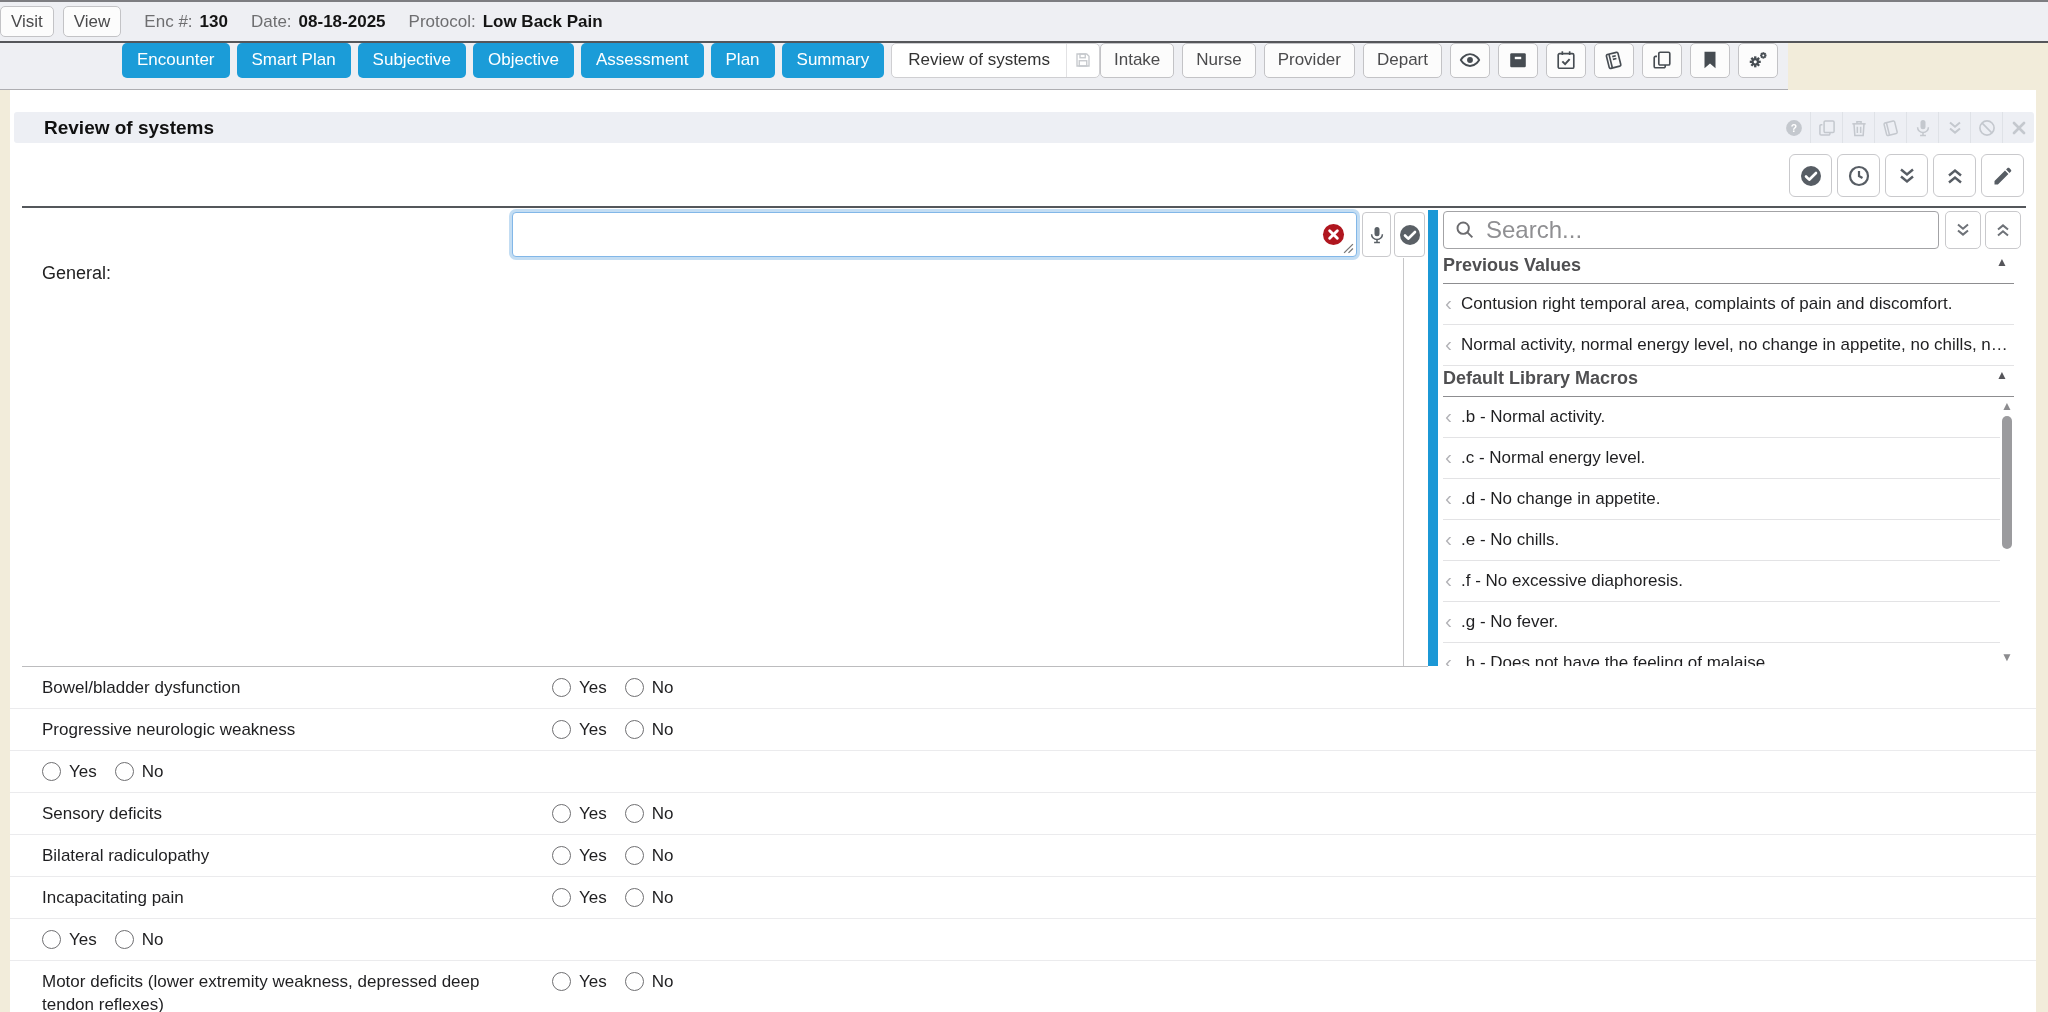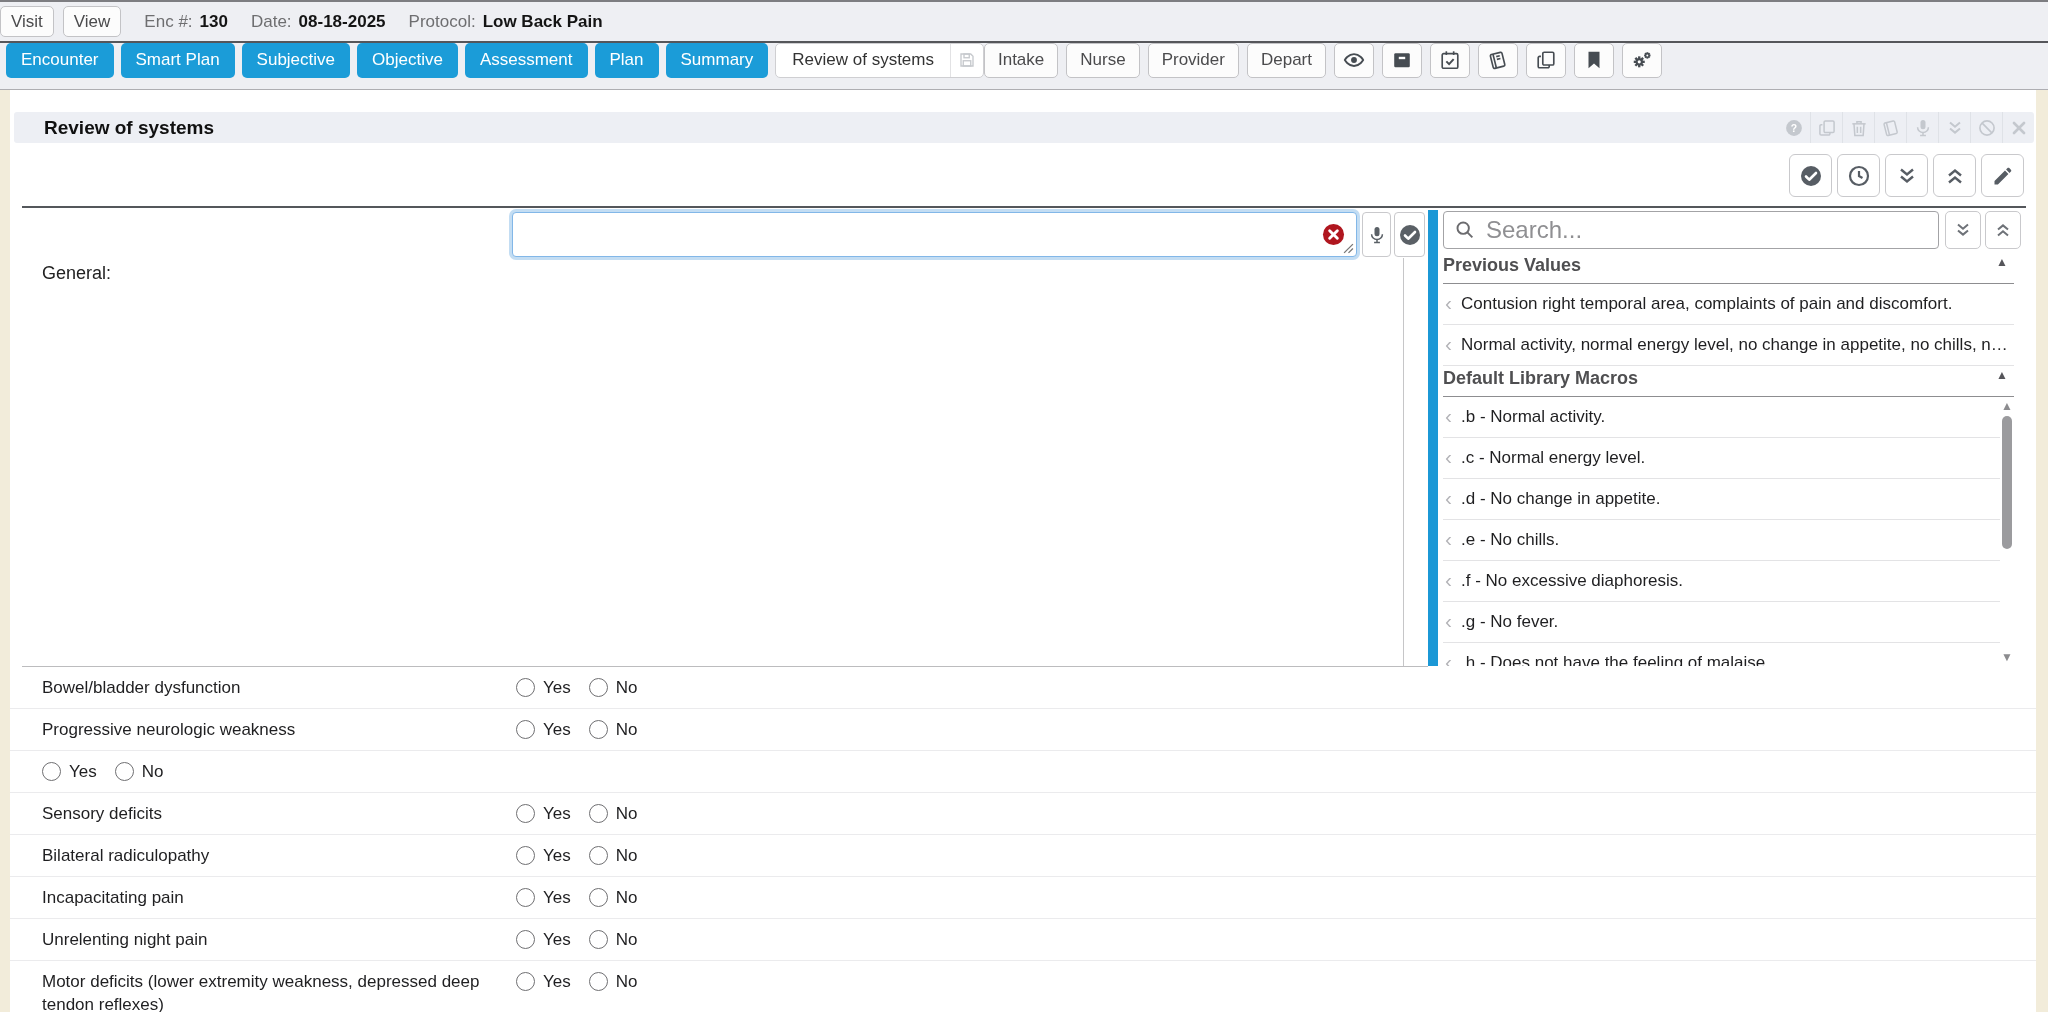--- a/index.html
+++ b/index.html
@@ -12,23 +12,23 @@
             border-top: 2px solid #7d7d81; border-bottom: 2px solid #55565a;
             display: flex; align-items: center; gap: 9px; padding-left: 0; }
   .btn-white { background: #fcfcfc; border: 1px solid #c3c3c6; border-radius: 5px; color: #4b4b4d;
                display: inline-flex; align-items: center; justify-content: center; cursor: default; }
   #topbar .btn-white { height: 31px; padding: 0 10px; font-size: 17px; }
   .kv { display: flex; align-items: baseline; gap: 7px; margin-left: 14px; font-size: 17px; }
   .kv .k { color: #6e6e70; }
   .kv .v { color: #141414; font-weight: 700; }
 
   
-  #tabbar { position: absolute; left: 0; top: 43px; width: 2048px; height: 47px; background: #eeeff3;
+  #tabbar { position: absolute; left: 0; top: 43px; width: 1788px; height: 47px; background: #eeeff3;
             border-bottom: 1px solid #aeaeb2; display: flex; align-items: center;
-            justify-content: flex-start; padding: 0 10px 12px 6px; }
+            justify-content: flex-end; padding: 0 10px 12px 6px; }
   #tabs { display: flex; gap: 7px; align-items: center; }
   .tab-blue { background: #1b9cd8; color: #fff; font-size: 17px; height: 35px; padding: 0 15px;
               border-radius: 5px; display: flex; align-items: center; }
   .tab-active { background: #fff; border: 1px solid #cfcfd2; border-radius: 5px; height: 35px;
                 display: flex; align-items: stretch; color: #333; font-size: 17px; }
   .tab-active .lbl { display: flex; align-items: center; padding: 0 16px; }
   .tab-active .sep { width: 1px; background: #e2e2e4; }
   .tab-active .sv { display: flex; align-items: center; justify-content: center; width: 32px; color: #c6c9cd; }
   #tab-right { display: flex; gap: 8px; align-items: center; }
   #tab-right .btn-white { height: 35px; padding: 0 13px; font-size: 17px; }
@@ -98,21 +98,21 @@
   #macro-scroll { position: absolute; left: 2000px; top: 399px; width: 14px; height: 265px; }
   #macro-scroll .arr { position: absolute; left: 0; width: 14px; text-align: center; font-size: 12px;
                        color: #8c8c8f; line-height: 14px; }
   #scroll-up { top: 0; } #scroll-down { bottom: 0; }
   #scroll-thumb { position: absolute; left: 2px; top: 17px; width: 10px; height: 133px;
                   background: #9b9b9e; border-radius: 5px; }
 
   
   #questions { position: absolute; left: 10px; top: 667px; width: 2026px; }
   .q-row { display: flex; align-items: flex-start; min-height: 41px; border-bottom: 1px solid #ebebed;
-           padding-left: 32px; }
+           padding-left: 32px; gap: 36px; }
   .q-row:last-child { border-bottom: none; }
   .q-label { width: 474px; padding: 9px 24px 8px 0; font-size: 17px; line-height: 23px; color: #1f1f21; }
   .q-radios { display: flex; align-items: center; height: 41px; gap: 18px; }
   .radio-opt { display: flex; align-items: center; gap: 8px; font-size: 17px; color: #1f1f21; }
   .radio-circle { width: 19px; height: 19px; border: 1px solid #6f6f72; border-radius: 50%; background: #fff; }
 </style>
 </head>
 <body>
 
 <div id="topbar">
@@ -565,21 +565,20 @@
         <span>Yes</span>
       </span>
       <span class="radio-opt">
         <span class="radio-circle"></span>
         <span>No</span>
       </span>
     </div>
   </div>
 
   <div class="q-row">
-    <div class="q-label">Unrelenting night pain</div>
     <div class="q-radios">
       <span class="radio-opt">
         <span class="radio-circle"></span>
         <span>Yes</span>
       </span>
       <span class="radio-opt">
         <span class="radio-circle"></span>
         <span>No</span>
       </span>
     </div>

